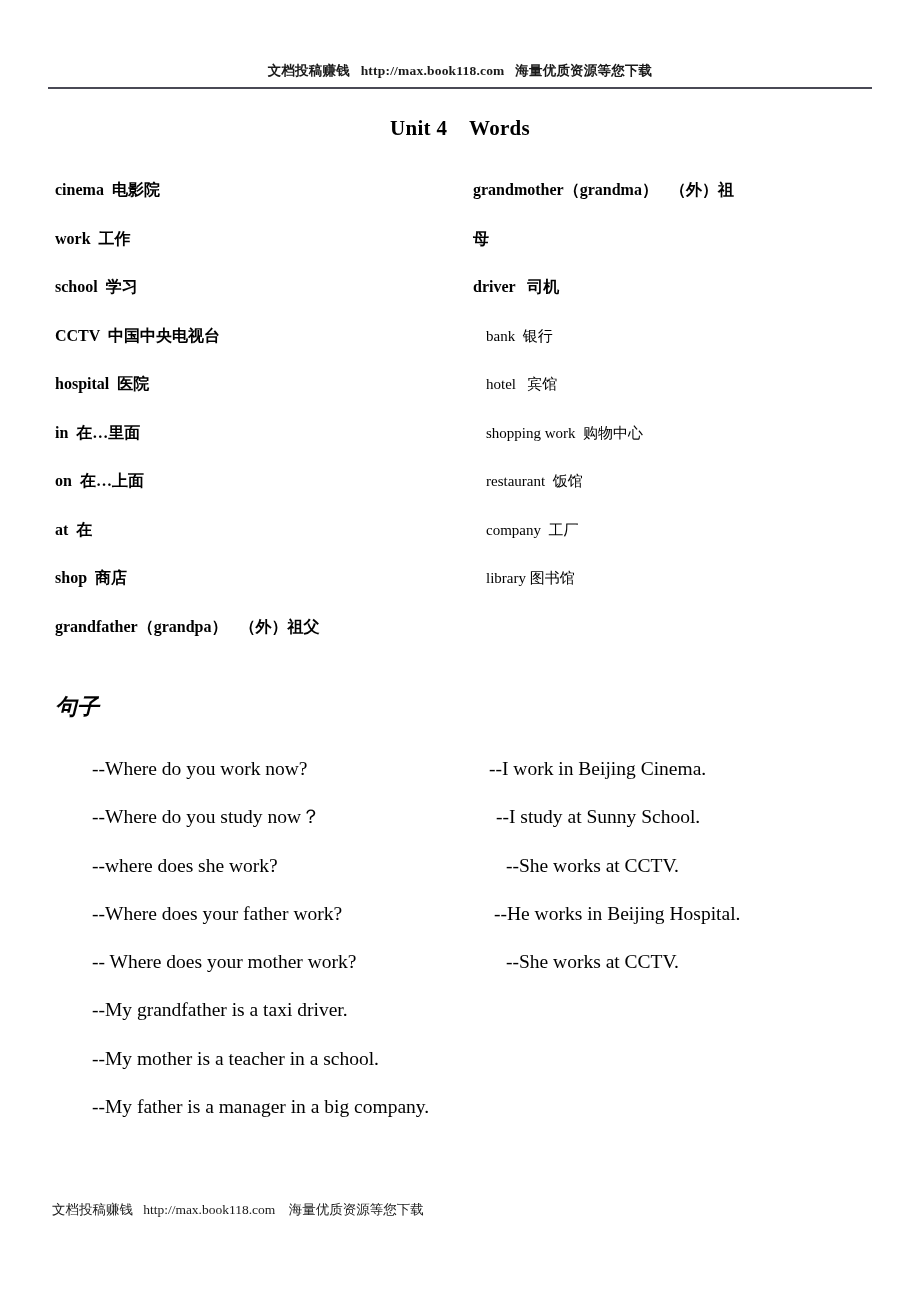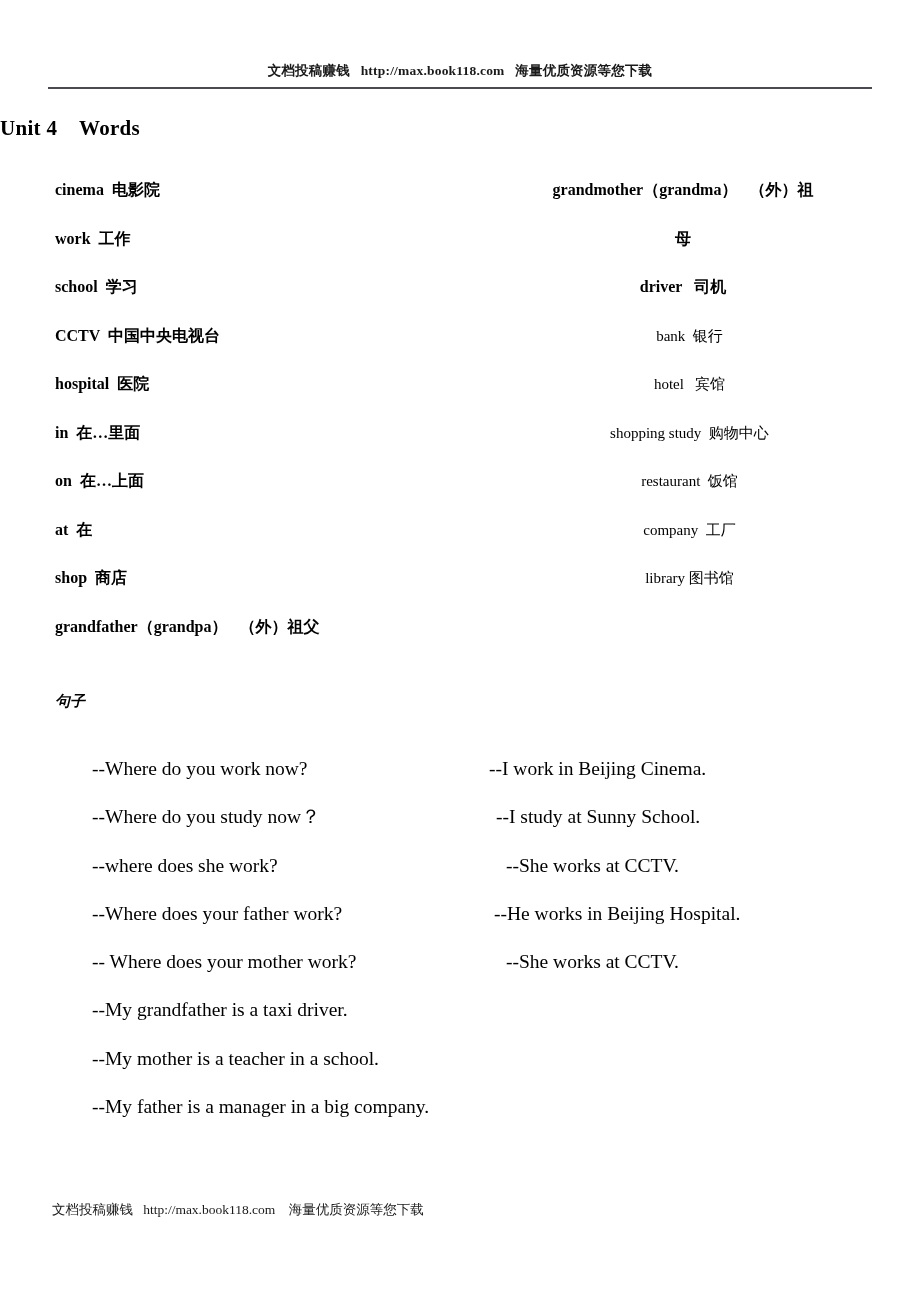--- a/index.html
+++ b/index.html
@@ -48,21 +48,21 @@
     height: 2px;
     background: #4a4a55;
   }
 
   
   .doc-title {
     position: absolute;
     left: 0;
     top: 116px;
     width: 920px;
-    text-align: left;
+    text-align: center;
     font-weight: bold;
     font-size: 21px;
     letter-spacing: 0.3px;
     white-space: pre;
   }
 
   
   .words {
     position: absolute;
     left: 0;
@@ -74,21 +74,20 @@
     position: absolute;
     left: 55px;
     top: 0;
     width: 410px;
   }
   .col-right {
     position: absolute;
     left: 473px;
     top: 0;
     width: 420px;
-    text-align: center;
   }
   .wline {
     height: 48.5px;
     line-height: 48.5px;
     font-size: 16px;
     white-space: pre;
     font-weight: bold;
   }
   .wline.reg {
     font-weight: normal;
@@ -96,21 +95,21 @@
   }
   .wline.indent {
     padding-left: 13px;
   }
 
   
   .sent-heading {
     position: absolute;
     left: 55px;
     top: 692px;
-    font-size: 15px;
+    font-size: 22px;
     font-style: italic;
     font-weight: bold;
     white-space: pre;
     font-family: Liberation Sans, sans-serif;
   }
   .sentences {
     position: absolute;
     left: 0;
     top: 745px;
     width: 920px;
@@ -171,21 +170,21 @@
         <div class="wline">at  在</div>
         <div class="wline">shop  商店</div>
         <div class="wline">grandfather（grandpa）   （外）祖父</div>
       </div>
     <div class="col-right" id="col-right">
         <div class="wline">grandmother（grandma）   （外）祖</div>
         <div class="wline">母</div>
         <div class="wline">driver   司机</div>
         <div class="wline reg indent">bank  银行</div>
         <div class="wline reg indent">hotel   宾馆</div>
-        <div class="wline reg indent">shopping study  购物中心</div>
+        <div class="wline reg indent">shopping work  购物中心</div>
         <div class="wline reg indent">restaurant  饭馆</div>
         <div class="wline reg indent">company  工厂</div>
         <div class="wline reg indent">library 图书馆</div>
       </div>
   </div>
 
   <div class="sent-heading">句子</div>
 
   <div class="sentences" id="sentences">
       <div class="sline"><span class="sq">--Where do you work now?</span><span class="sa" style="left: 452px; text-align: center;">--I work in Beijing Cinema.</span></div>

